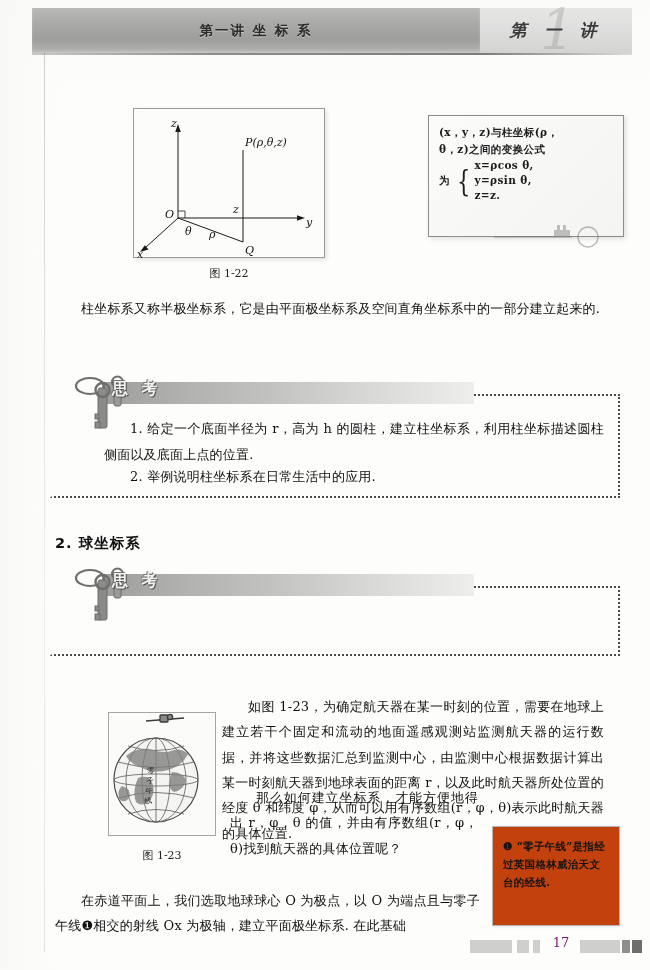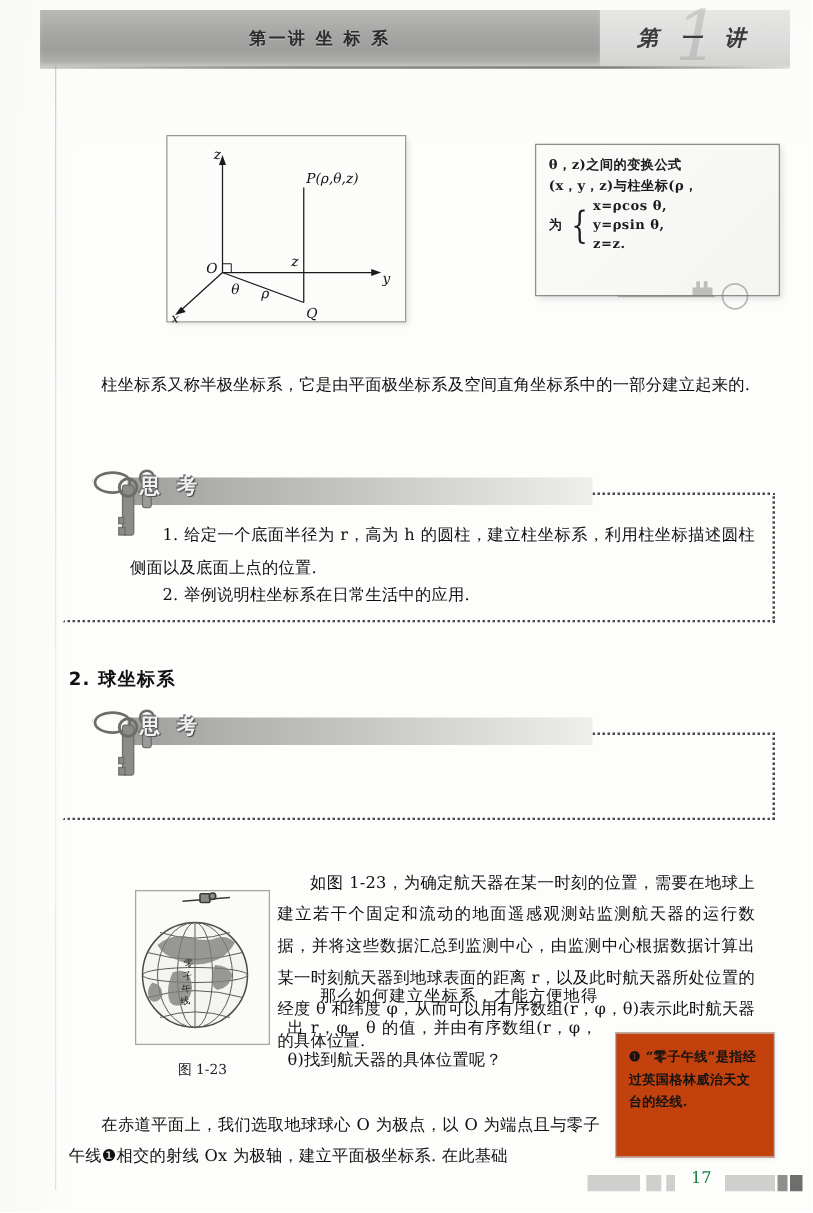--- a/index.html
+++ b/index.html
@@ -329,21 +329,21 @@
   #f1 { left: 0;   width: 42px; background: #cfcfcd; }
   #f2 { left: 47px; width: 12px; background: #cfcfcd; }
   #f3 { left: 63px; width: 7px;  background: #cfcfcd; }
   #f-num {
     position: absolute;
     left: 78px; top: -3px;
     width: 26px;
     text-align: center;
     font-family: "DejaVu Serif", "Liberation Serif", serif;
     font-size: 13px;
-    color: #15803d;
+    color: #701a75;
   }
   #f4 { left: 110px; width: 40px; background: #cfcfcd; }
   #f5 { left: 152px; width: 8px;  background: #8f8f8d; }
   #f6 { left: 162px; width: 10px; background: #6e6e6c; }
 </style>
 </head>
 <body>
 
 <div id="page">
 
@@ -387,24 +387,25 @@
         <text x="4" y="150">x</text>
         <text x="32" y="110">O</text>
         <text x="112" y="38">P(ρ,θ,z)</text>
         <text x="112" y="146">Q</text>
         <text x="52" y="127">θ</text>
         <text x="76" y="130">ρ</text>
         <text x="100" y="105">z</text>
       </g>
     </svg>
   </div>
+  <div id="fig122-caption">图 1-22</div>
 
   <div id="formula-box">
+    <div>(x，y，z)与柱坐标(ρ，</div>
     <div>θ，z)之间的变换公式</div>
-    <div>(x，y，z)与柱坐标(ρ，</div>
     <div class="sys-row">
       <span class="sys-label">为</span>
       <span class="sys-brace">{</span>
       <span class="sys-eqs">
         <div>x=ρcos θ,</div>
         <div>y=ρsin θ,</div>
         <div>z=z.</div>
       </span>
     </div>
   </div>

